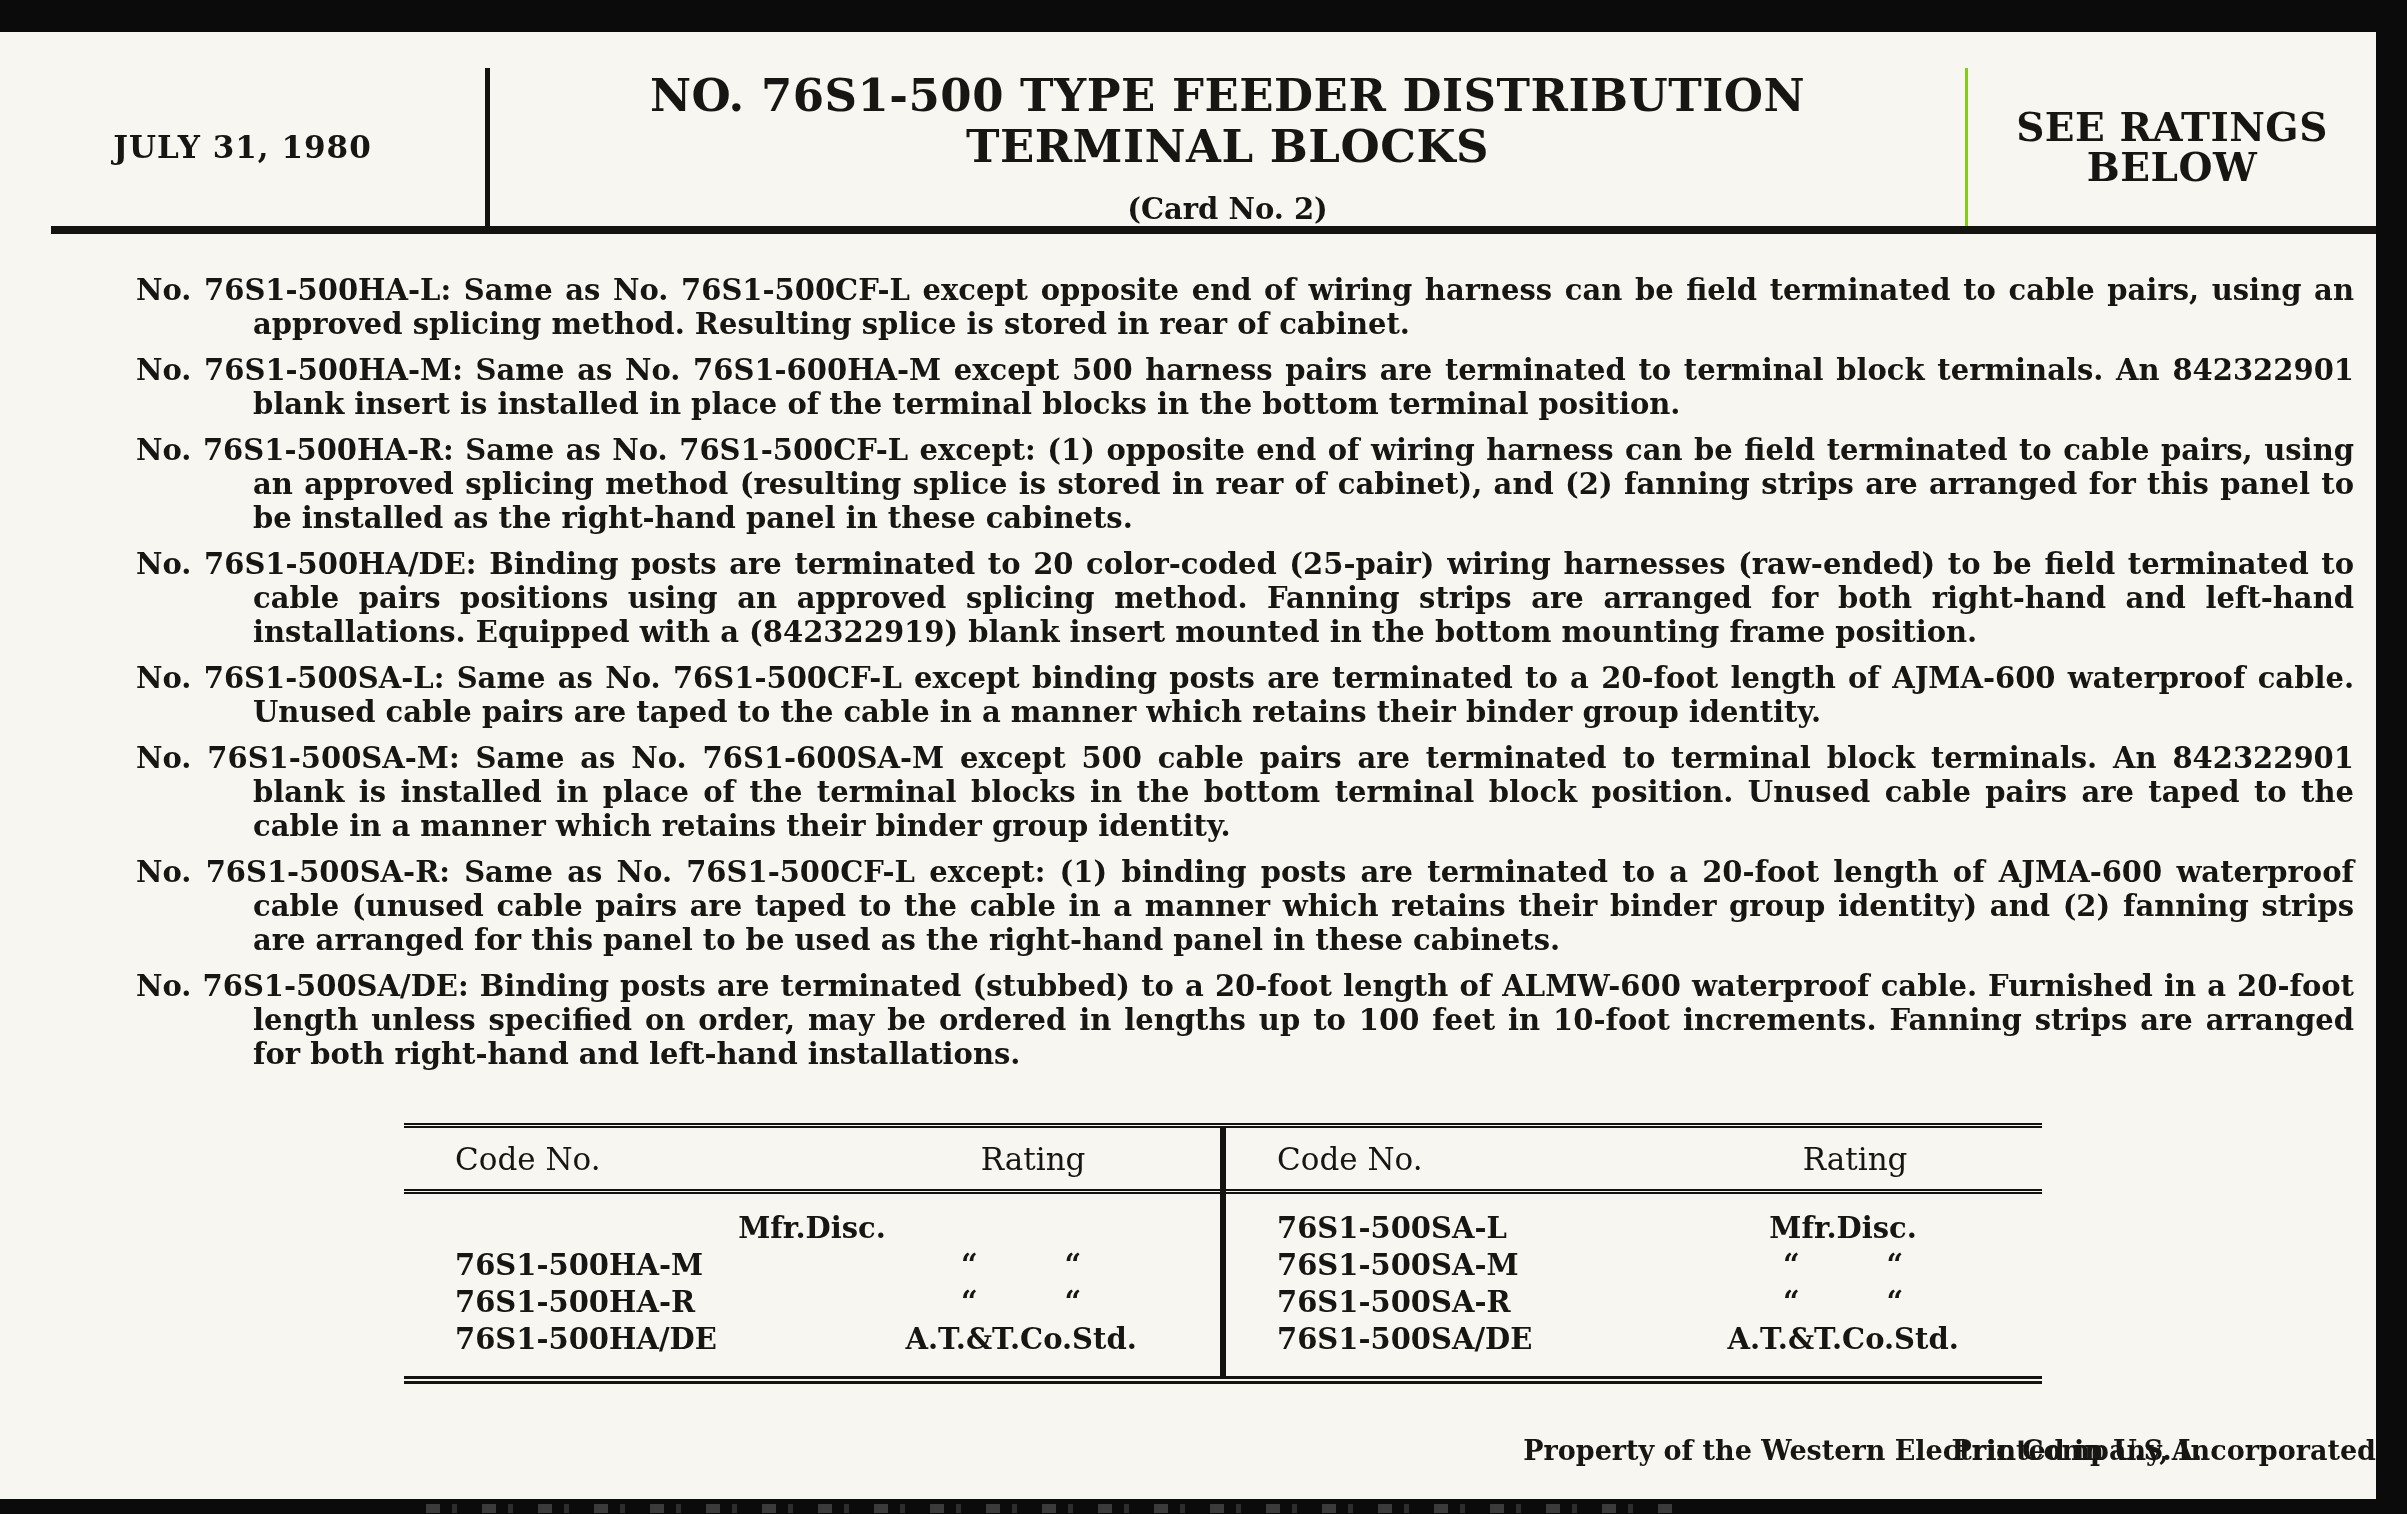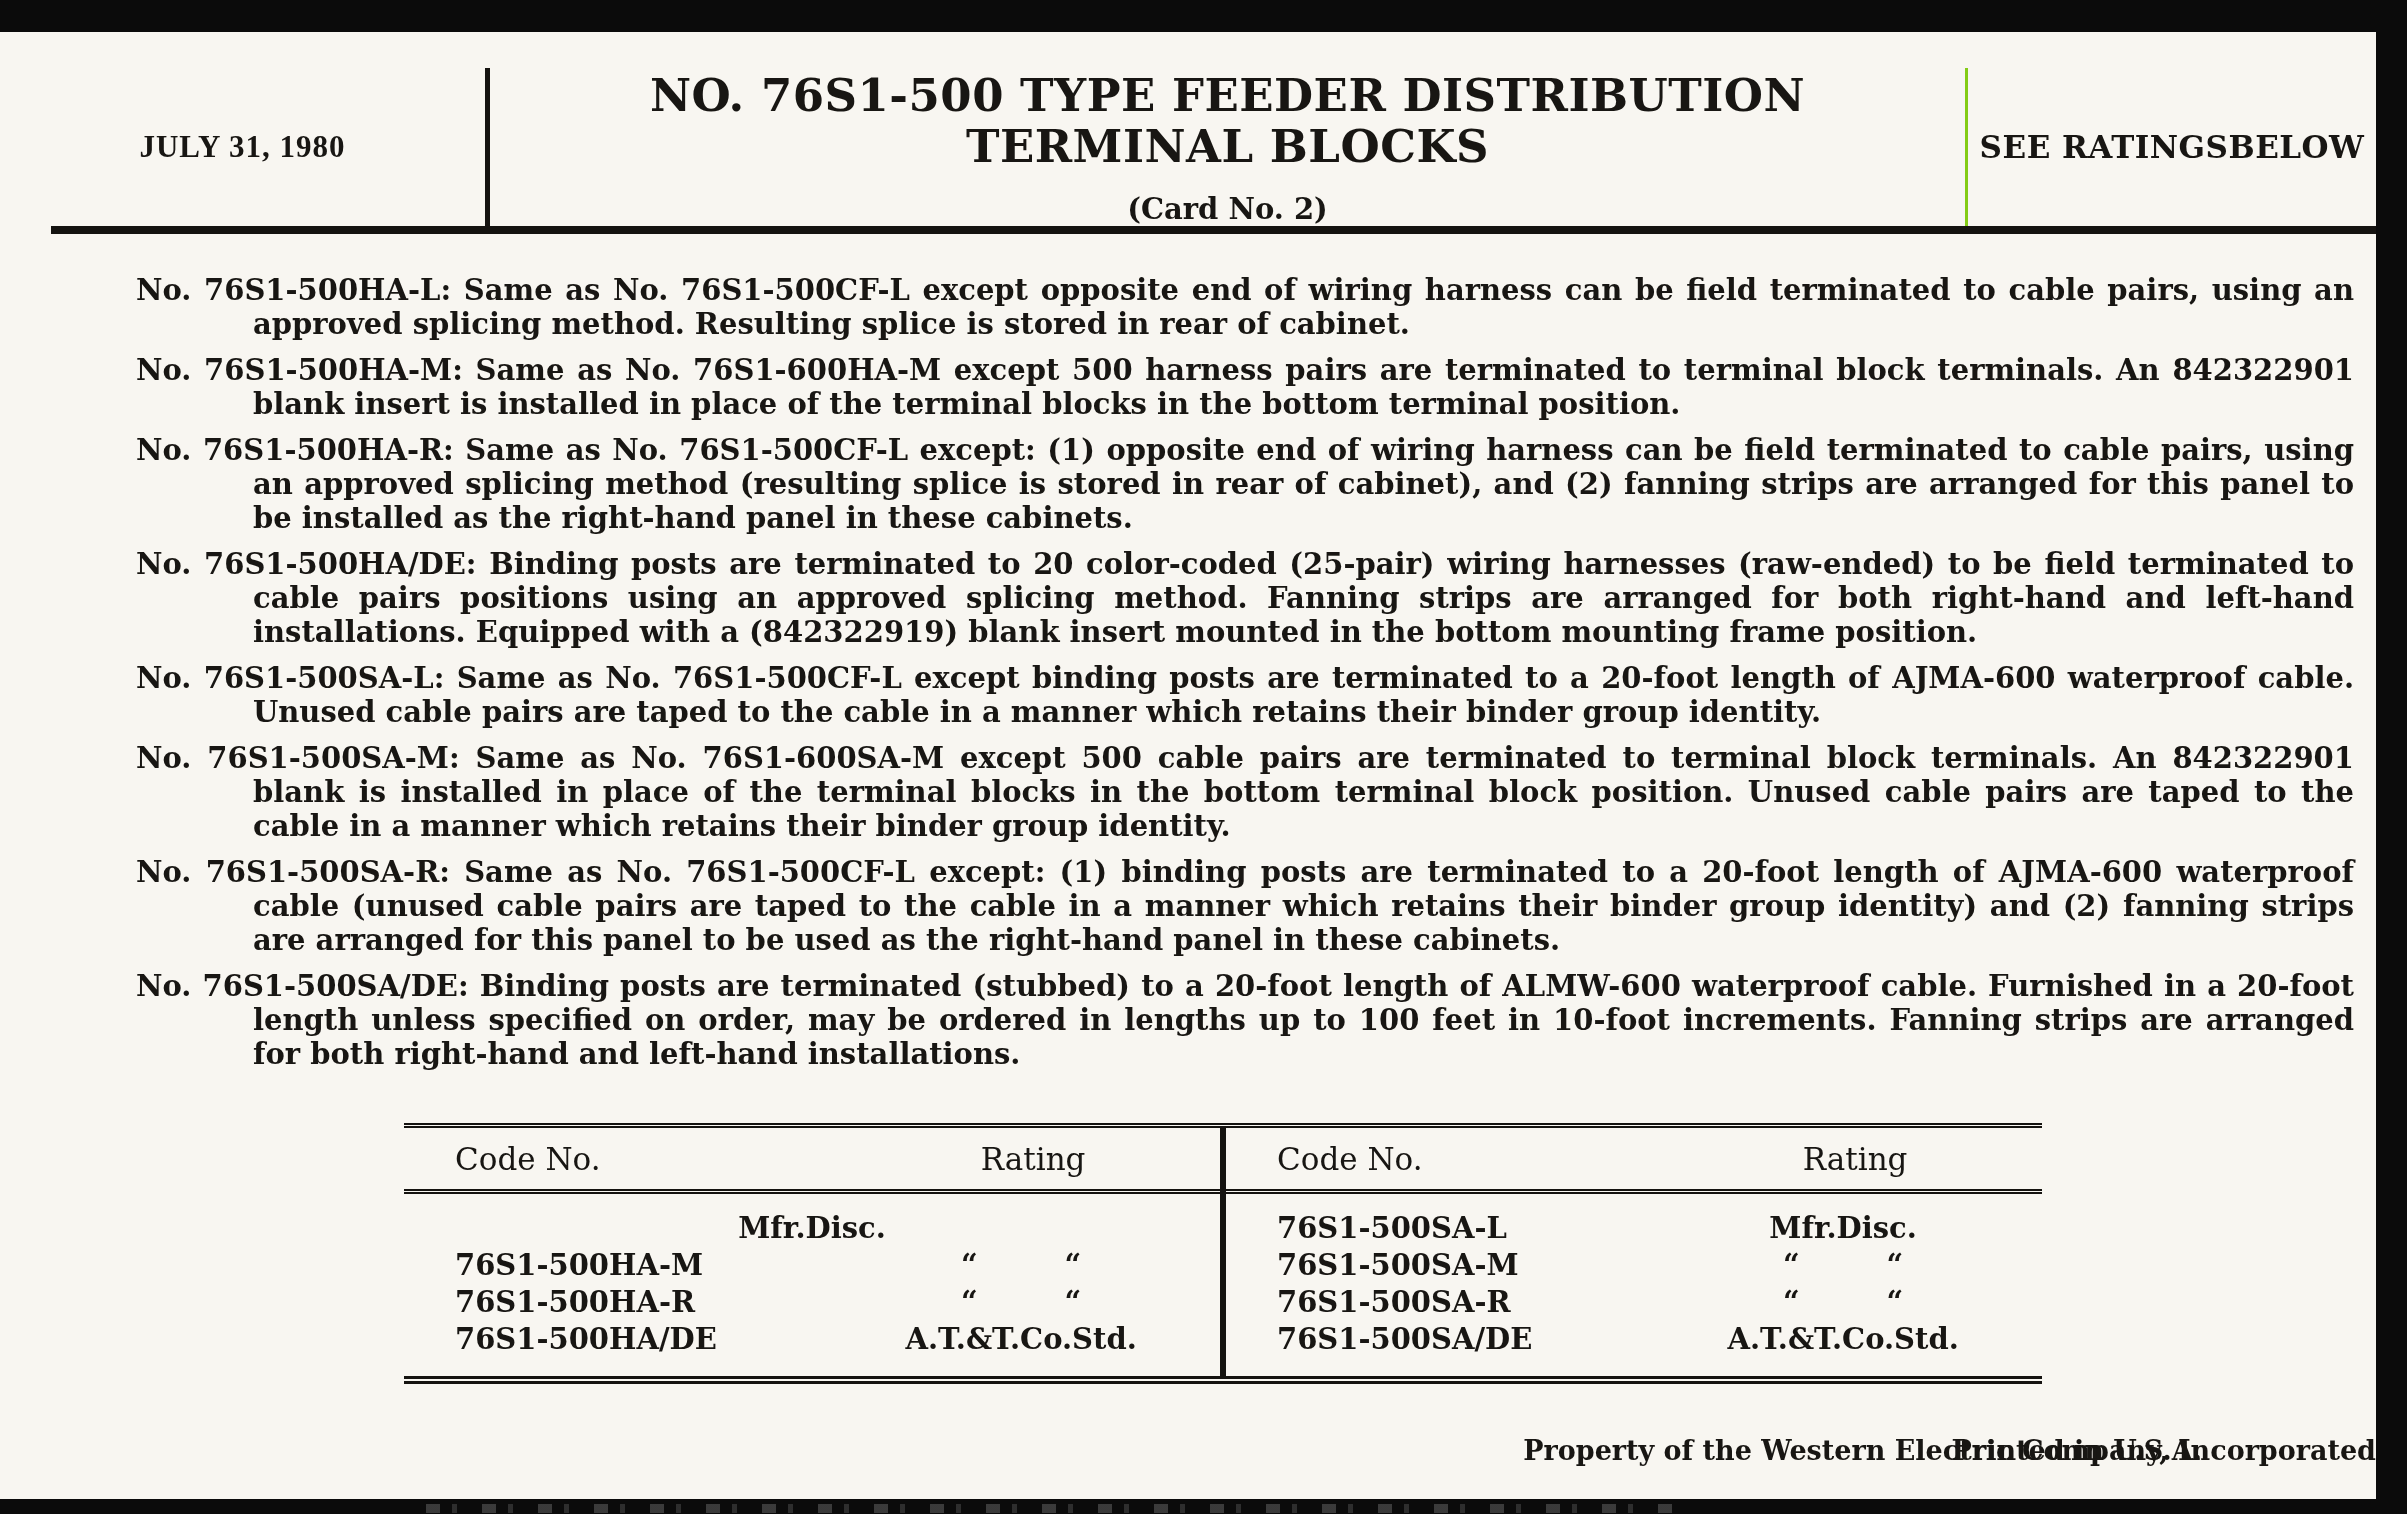--- a/index.html
+++ b/index.html
@@ -22,32 +22,32 @@
     position:absolute;left:426px;bottom:2px;width:1247px;height:9px;opacity:.38;
     background:repeating-linear-gradient(90deg,#888 0 14px,transparent 14px 26px,#666 26px 31px,transparent 31px 56px);
   }
   
   .hdr{
     position:absolute;left:0;top:36px;width:2376px;height:158px;
     display:flex;align-items:stretch;
   }
   .hdr-date{
     width:485px;display:flex;align-items:center;justify-content:center;
-    font-weight:bold;font-size:31px;letter-spacing:1px;font-family:Liberation Serif, serif;
+    font-weight:bold;font-size:31px;letter-spacing:1px;
   }
   .hdr-center{
     width:1475px;text-align:center;
     border-left:5px solid #151310;border-right:3px solid #84cc16;
     padding-top:2px;
   }
   .hdr-title{font-weight:bold;font-size:45px;line-height:51px;letter-spacing:0.5px;}
   .hdr-sub{font-weight:bold;font-size:29px;margin-top:20px;}
   .hdr-note{
-    flex:1;display:flex;flex-direction:row;align-items:center;justify-content:center;
-    font-weight:bold;font-size:31px;line-height:40px;letter-spacing:0.5px;
+    flex:1;display:flex;flex-direction:column;align-items:center;justify-content:center;
+    font-weight:bold;font-size:39px;line-height:40px;letter-spacing:0.5px;
   }
   .hdr-rule{
     position:absolute;left:51px;top:194px;width:2325px;height:8px;background:#151310;
   }
   
   .bodytxt{
     position:absolute;left:111px;top:241px;width:2218px;margin-left:25px;
   }
   .para{
     margin:0 0 12px 0;

